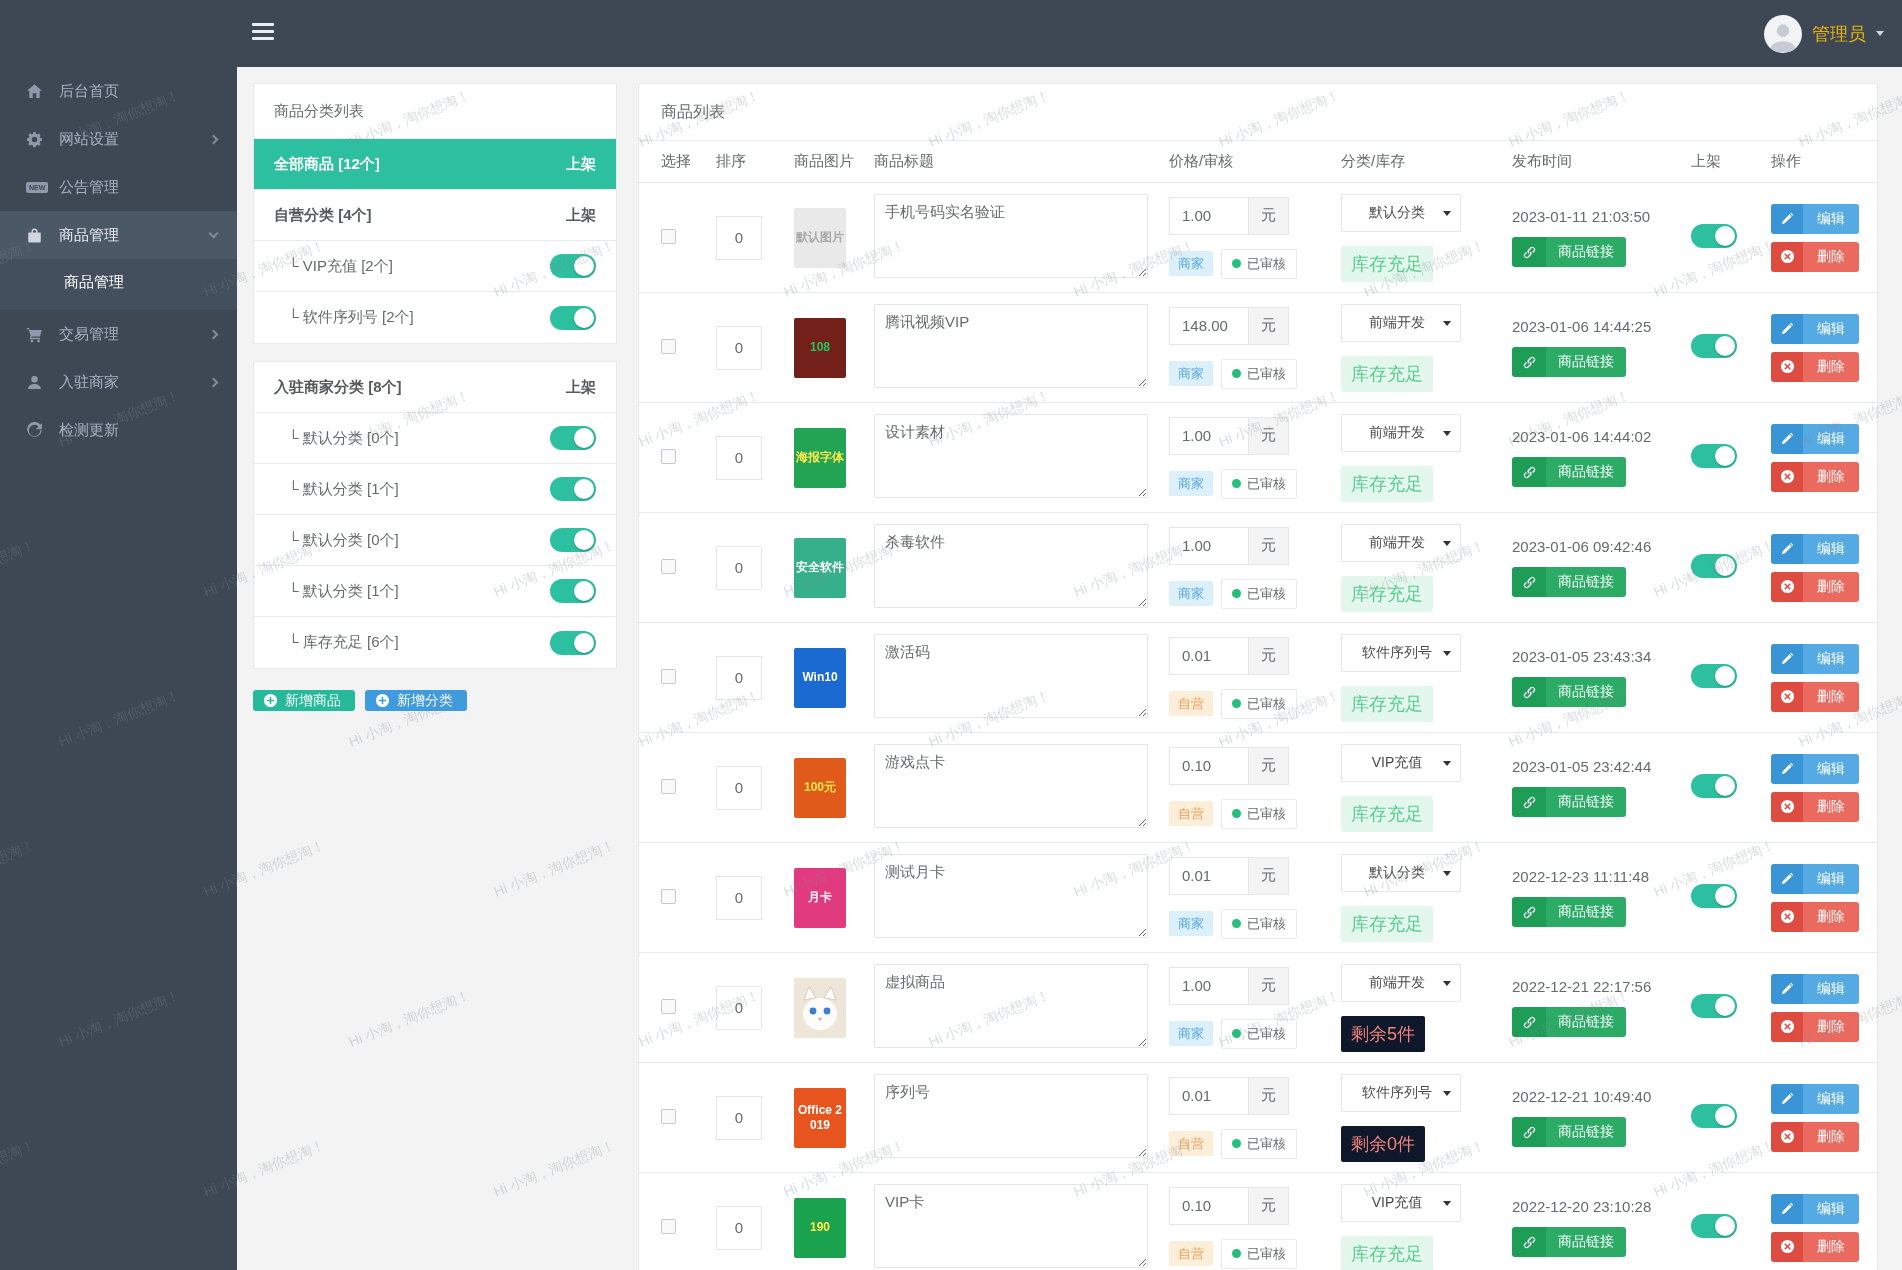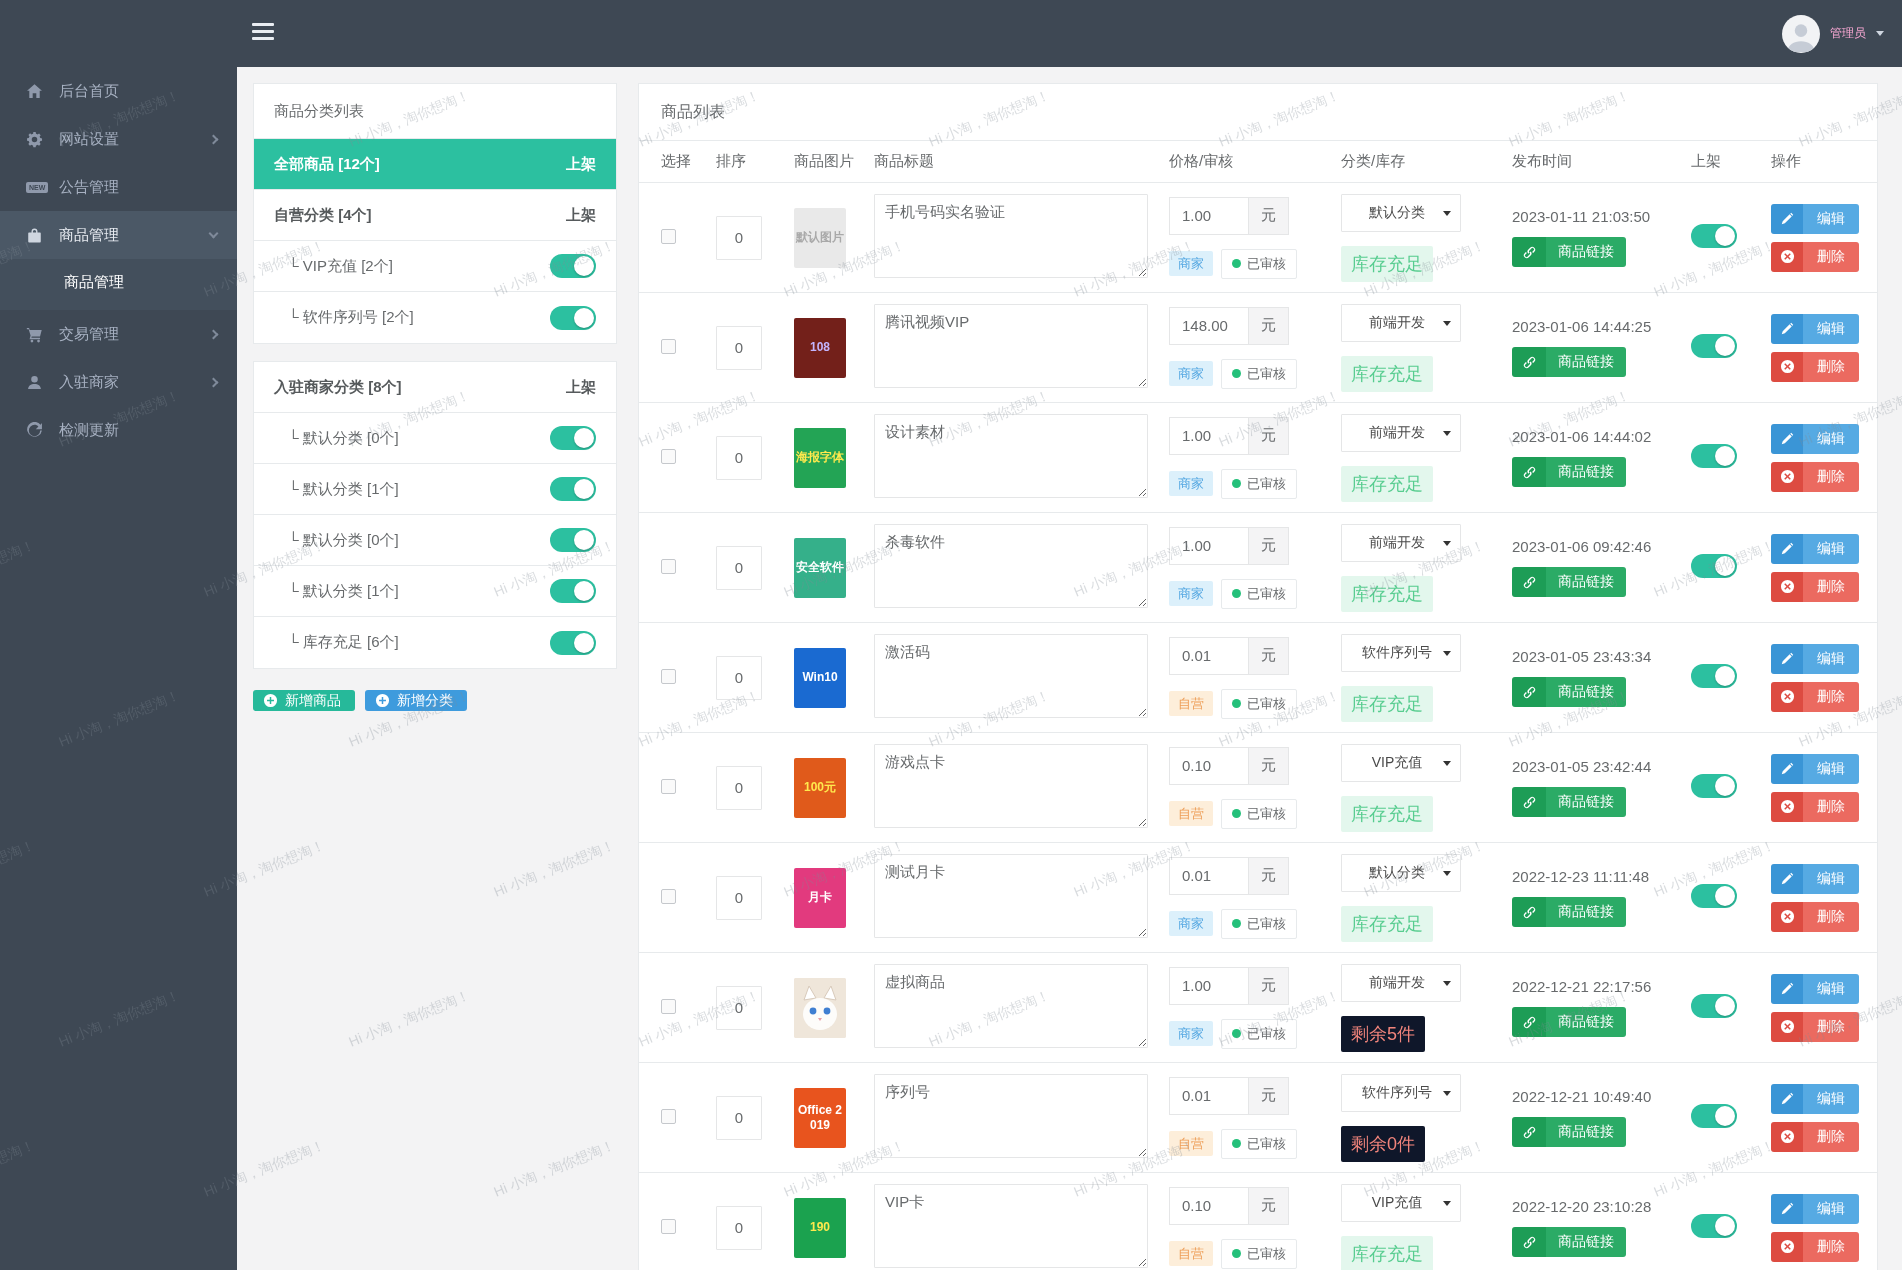--- a/index.html
+++ b/index.html
@@ -15,21 +15,21 @@
   .logo-box { position:absolute; left:0; top:0; width:237px; height:67px; background:#fff;
               display:flex; align-items:center; padding-left:14px; gap:9px; }
   .logo-text { display:flex; flex-direction:column; line-height:1; }
   .logo-title { font-size:27px; font-weight:bold; color:#161616; letter-spacing:5px; }
   .logo-sub { font-size:9px; color:#9aa0a6; letter-spacing:4.5px; margin-top:5px; }
   .hamburger { position:absolute; left:252px; top:23px; width:22px; cursor:pointer; }
   .hamburger div { height:3px; background:#e9edf2; margin-bottom:4px; border-radius:1px; }
   .user-area { position:absolute; right:18px; top:0; height:67px; display:flex; align-items:center; gap:10px; }
   .avatar { width:38px; height:38px; border-radius:50%; background:#f2f3f5; overflow:hidden;
             display:flex; align-items:flex-end; justify-content:center; }
-  .user-name { color:#f9a8d4; font-size:12px; }
+  .user-name { color:#eab308; font-size:18px; }
   .caret-down { width:0; height:0; border-left:4px solid transparent; border-right:4px solid transparent;
                 border-top:5px solid #cfd6e0; }
 
   
   .sidebar { position:absolute; left:0; top:67px; width:237px; height:1203px; background:#3e4854; z-index:4; }
   .side-item { height:48px; display:flex; align-items:center; padding:0 20px 0 26px;
                color:#a7b1c2; cursor:pointer; }
   .side-item .s-icon { width:20px; display:flex; margin-right:13px; color:#8f99ab; align-items:center; }
   .side-item .arrow { margin-left:auto; }
   .side-group.active { background:#434f5c; }
@@ -384,21 +384,21 @@
             </span>
             <span class="lb">删除</span>
           </button>
         </div>
       </div>
       <div class="trow">
         <div class="col c-sel"><span class="cb"></span></div>
         <div class="col c-sort"><input class="sort-input" value="0" style=""></div>
         <div class="col c-img">
           <div class="prod-img" style="background: rgb(115, 32, 26);">
-            <span class="pi-label" style="color: #c4b5fd;">108</span>
+            <span class="pi-label" style="color: #22c55e;">108</span>
           </div>
         </div>
         <div class="col c-title"><textarea class="title-ta" style="">腾讯视频VIP</textarea></div>
         <div class="col c-price">
           <div class="price-line">
             <input class="price-input" value="148.00" style="">
             <span class="unit">元</span>
           </div>
           <div class="badge-line">
             <span class="badge merchant">商家</span>

